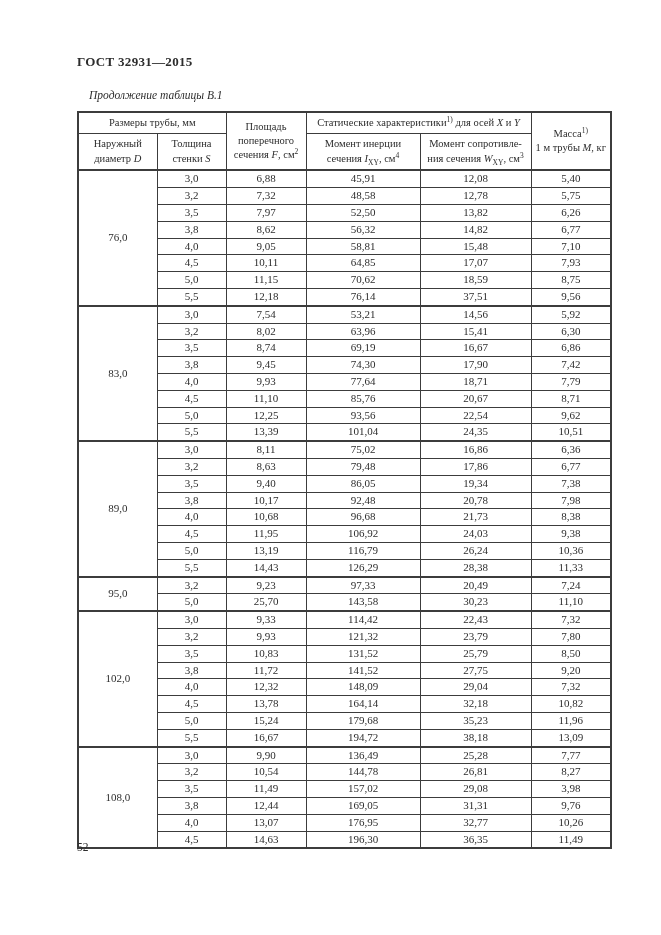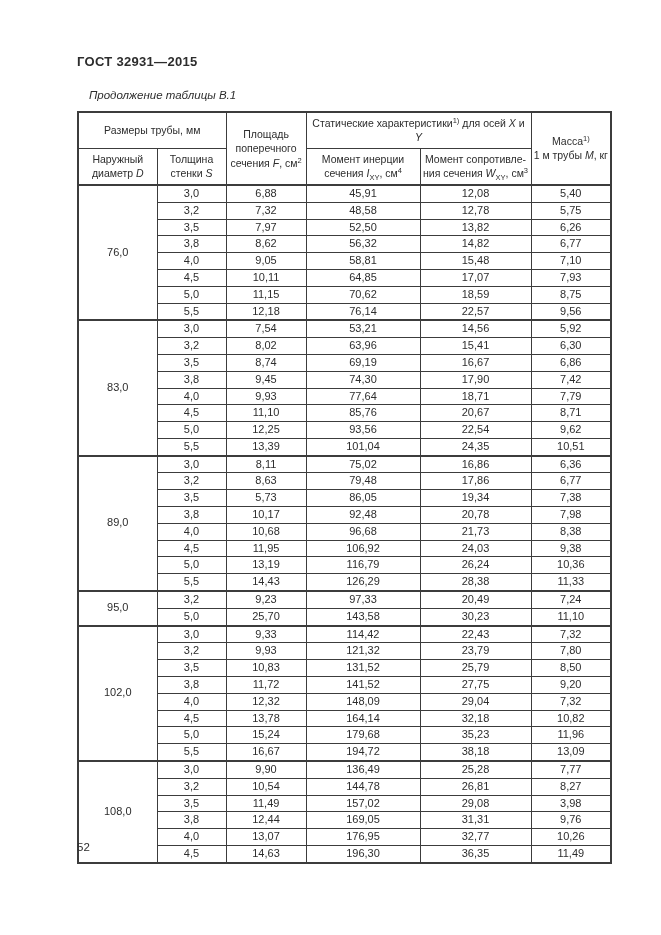--- a/index.html
+++ b/index.html
@@ -12,20 +12,21 @@
     height: 935px;
     font-family: "Liberation Sans", sans-serif;
     color: #2d2d2d;
     position: relative;
   }
   .page {
     position: relative;
     width: 661px;
     height: 935px;
     background: #ffffff;
+    font-family: Liberation Serif, serif;
   }
   .doc-number {
     position: absolute;
     left: 77px;
     top: 54px;
     font-size: 13px;
     font-weight: bold;
     letter-spacing: 0.3px;
   }
   .table-caption {
@@ -189,21 +190,21 @@
           <td>5,0</td>
           <td>11,15</td>
           <td>70,62</td>
           <td>18,59</td>
           <td>8,75</td>
         </tr>
         <tr>
           <td>5,5</td>
           <td>12,18</td>
           <td>76,14</td>
-          <td>22,57</td>
+          <td>37,51</td>
           <td>9,56</td>
         </tr>
         <tr class="group-start">
           <td rowspan="8">83,0</td>
           <td>3,0</td>
           <td>7,54</td>
           <td>53,21</td>
           <td>14,56</td>
           <td>5,92</td>
         </tr>
@@ -266,21 +267,21 @@
         </tr>
         <tr>
           <td>3,2</td>
           <td>8,63</td>
           <td>79,48</td>
           <td>17,86</td>
           <td>6,77</td>
         </tr>
         <tr>
           <td>3,5</td>
-          <td>5,73</td>
+          <td>9,40</td>
           <td>86,05</td>
           <td>19,34</td>
           <td>7,38</td>
         </tr>
         <tr>
           <td>3,8</td>
           <td>10,17</td>
           <td>92,48</td>
           <td>20,78</td>
           <td>7,98</td>

